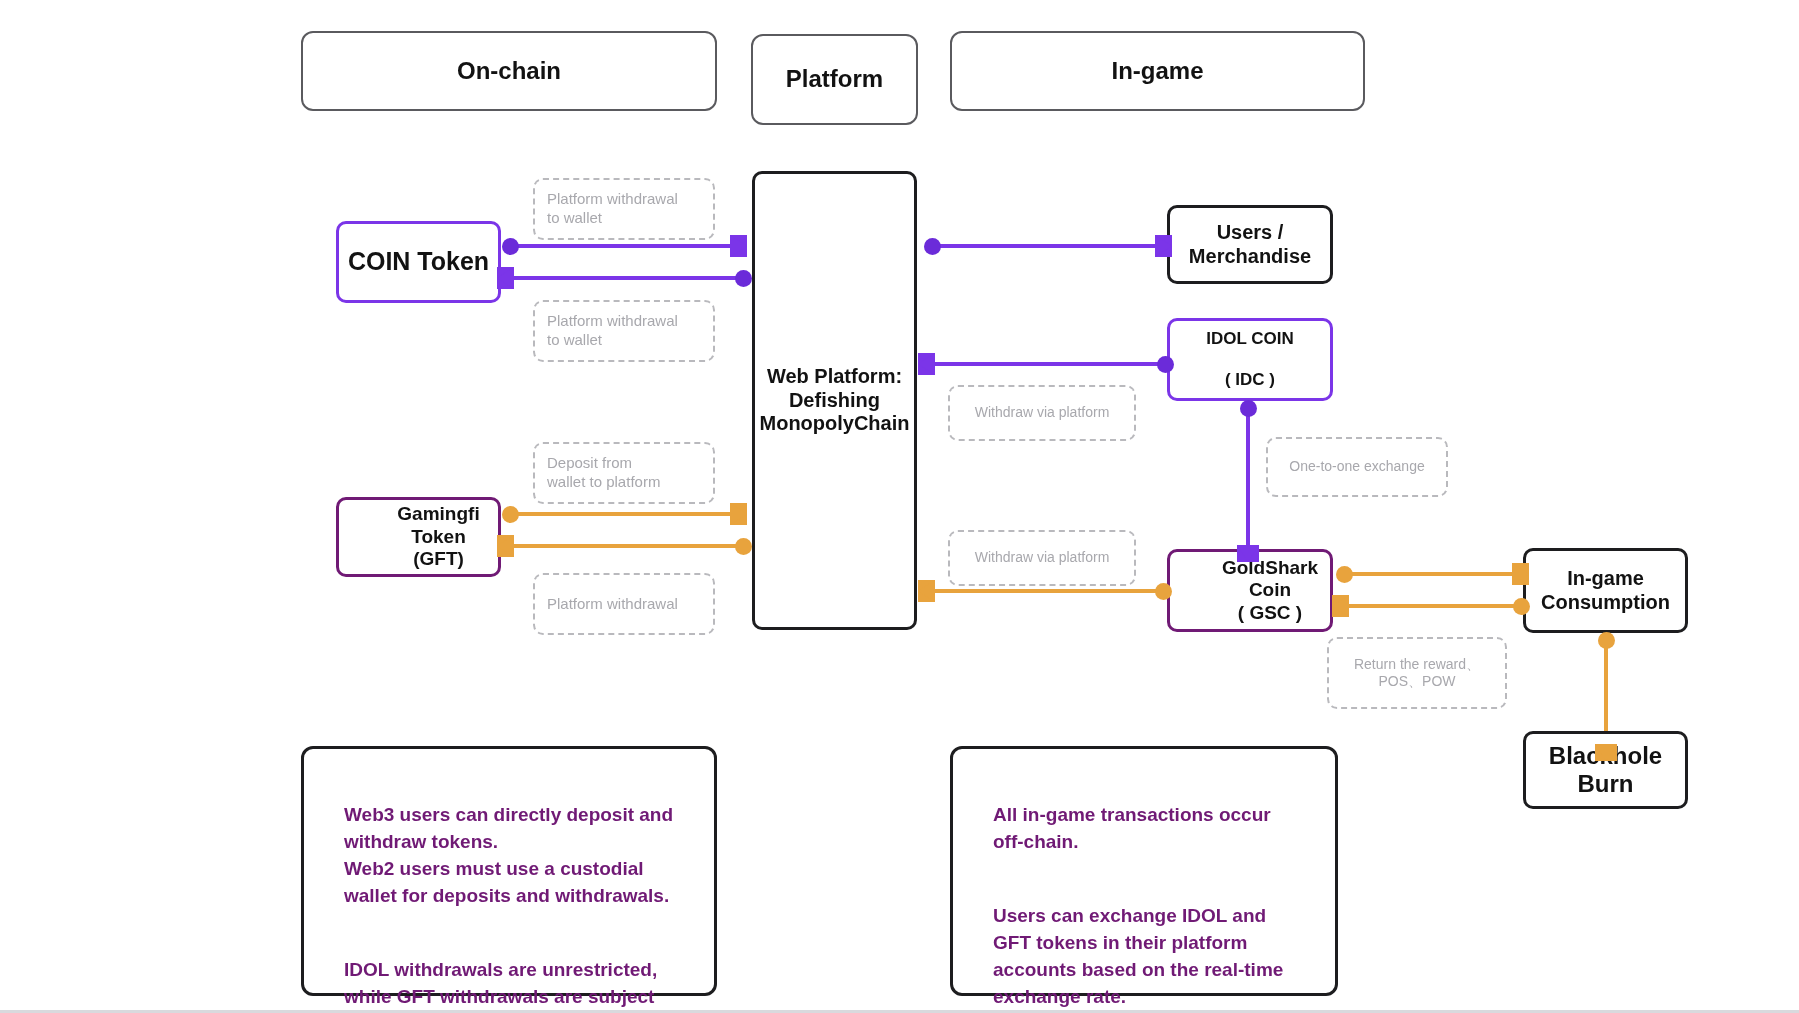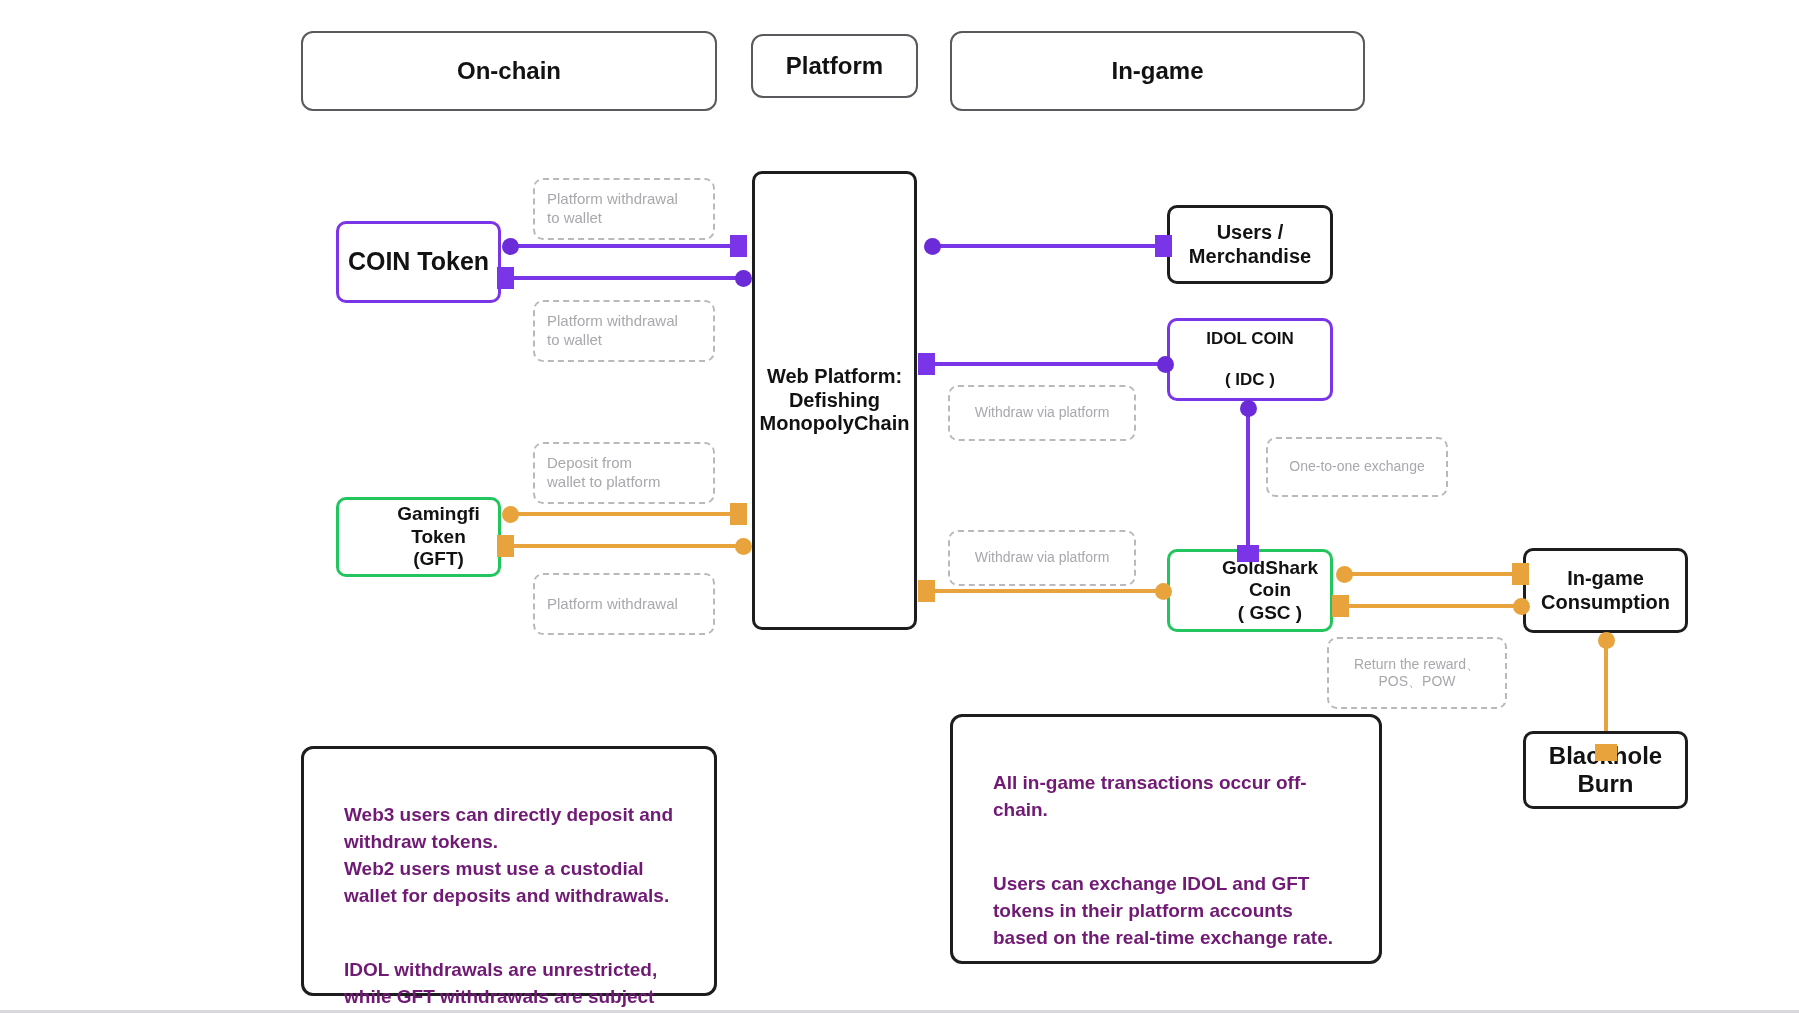--- a/index.html
+++ b/index.html
@@ -19,21 +19,21 @@
     background: #ffffff;
     border-radius: 10px;
     font-weight: bold;
     color: #121212;
     line-height: 1.18;
     white-space: pre-line;
     z-index: 5;
   }
   .node.black  { border: 3px solid #1d1d1f; }
   .node.purple { border: 3px solid #7b35e8; }
-  .node.orange { border: 3px solid #22c55e; padding-left: 40px; }
+  .node.orange { border: 3px solid #701a75; padding-left: 40px; }
   .node.hdr    { border: 2px solid #5a5a5e; border-radius: 12px; text-align: center; }
 
   
   .label {
     position: absolute;
     display: flex; align-items: center;
     padding: 8px 12px;
     border: 2px dashed #b9b9bd;
     border-radius: 10px;
     color: #a8a8ad;
@@ -79,21 +79,21 @@
   
   .page-rule { position: absolute; left: 0; right: 0; bottom: 0; height: 3px; background: #d9d9dd; }
 </style>
 </head>
 <body>
 
 <div id="stage">
 
   <div class="node hdr" style="left:301px; top:31px; width:416px; height:80px; font-size:24px;">On-chain</div>
 
-  <div class="node hdr" style="left:751px; top:34px; width:167px; height:64px; font-size:24px;">Platform</div>
+  <div class="node hdr" style="left:751px; top:34px; width:167px; height:91px; font-size:24px;">Platform</div>
 
   <div class="node hdr" style="left:950px; top:31px; width:415px; height:80px; font-size:24px;">In-game</div>
 
   <div class="label" style="left:533px; top:178px; width:182px; height:62px; font-size:15px;">Platform withdrawal
 to wallet</div>
 
   <div class="label" style="left:533px; top:300px; width:182px; height:62px; font-size:15px;">Platform withdrawal
 to wallet</div>
 
   <div class="label" style="left:533px; top:442px; width:182px; height:62px; font-size:15px;">Deposit from
@@ -179,19 +179,19 @@
 
   <div class="node black" style="left:1523px; top:731px; width:165px; height:78px; font-size:24px;">Blackhole
 Burn</div>
 
   <div class="note" style="left:301px; top:746px; width:416px; height:250px;">
     <p>Web3 users can directly deposit and withdraw tokens.
 Web2 users must use a custodial wallet for deposits and withdrawals.</p>
     <p>IDOL withdrawals are unrestricted, while GFT withdrawals are subject to risk con</p>
   </div>
 
-  <div class="note" style="left:950px; top:714px; width:432px; height:250px;">
+  <div class="note" style="left:950px; top:746px; width:388px; height:250px;">
     <p>All in-game transactions occur off-chain.</p>
     <p>Users can exchange IDOL and GFT tokens in their platform accounts based on the real-time exchange rate.</p>
   </div>
 
   <div class="page-rule"></div>
 </div>
 
 </body></html>

